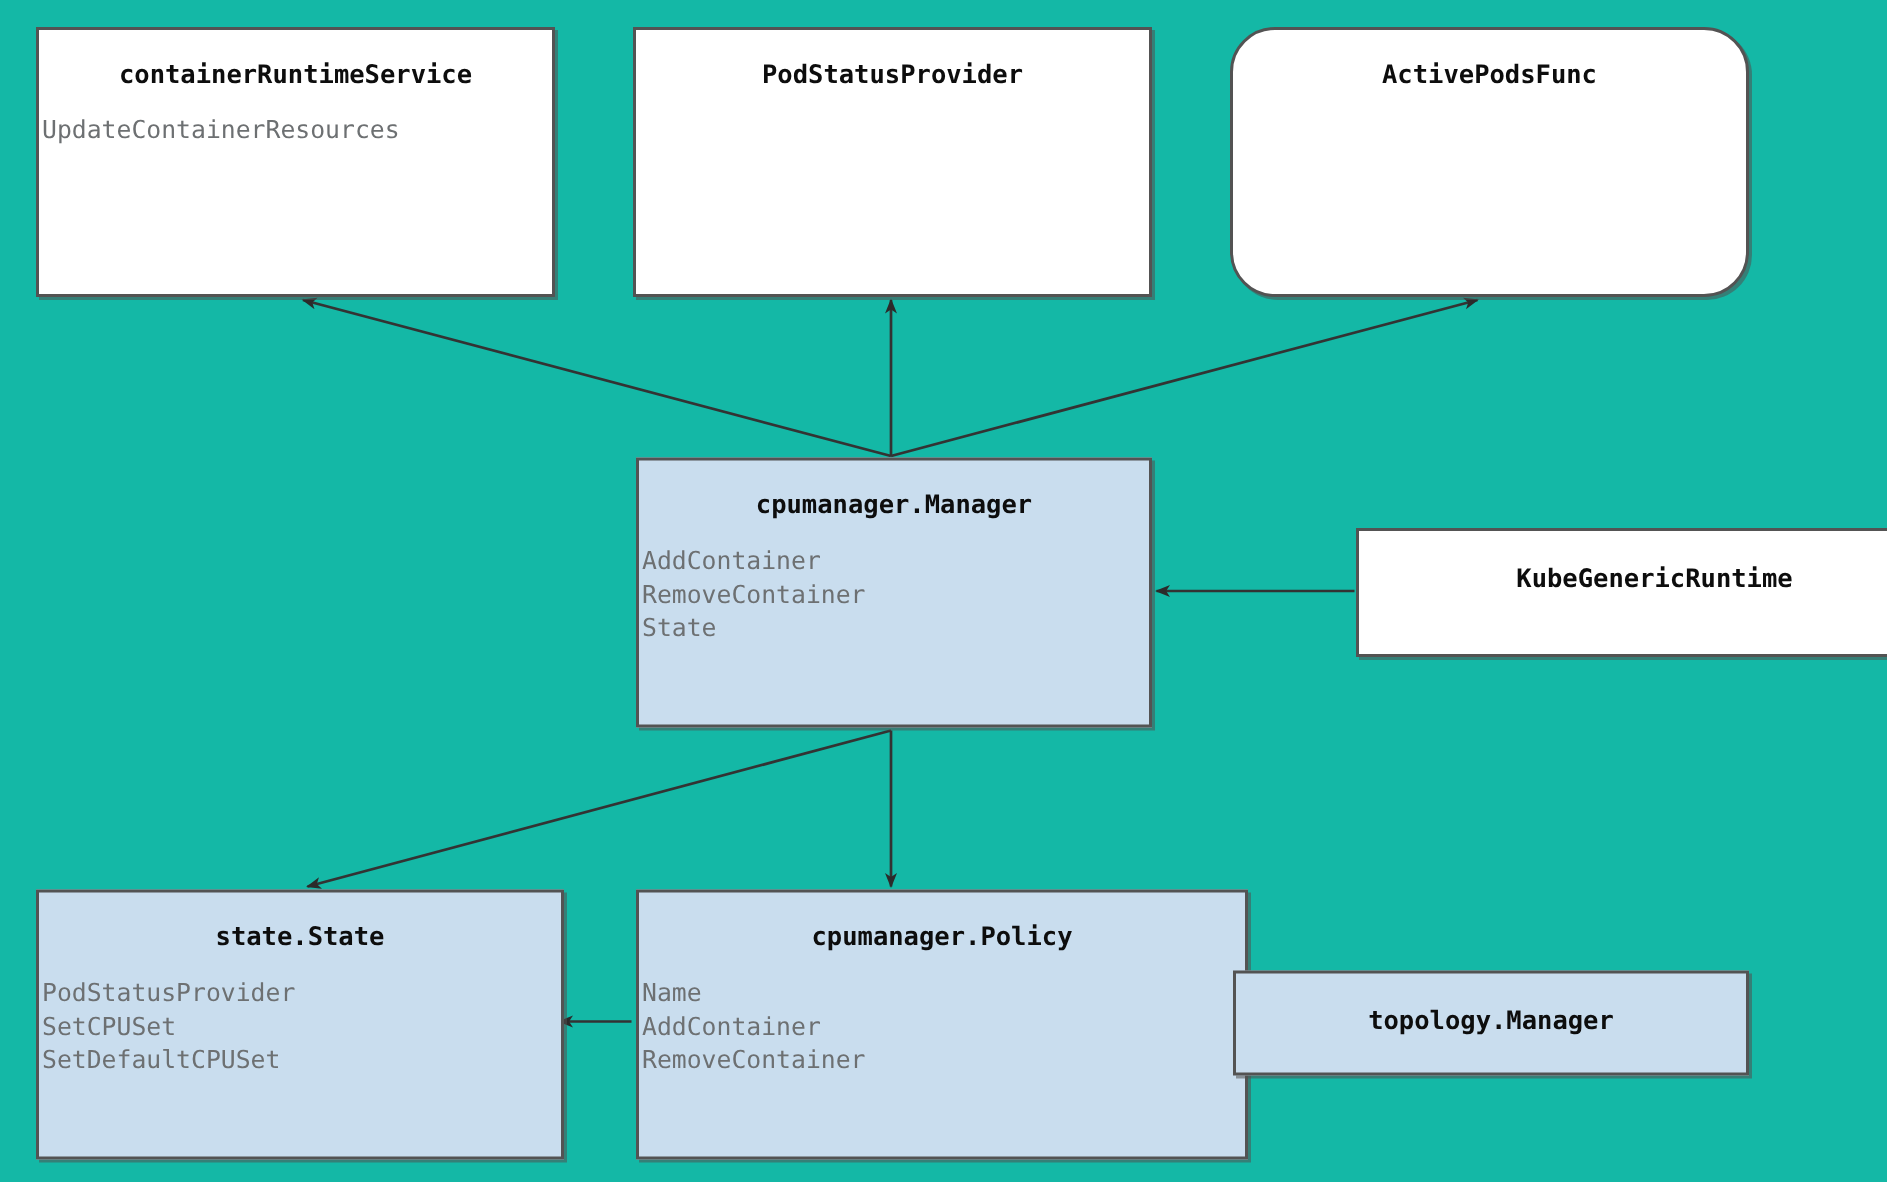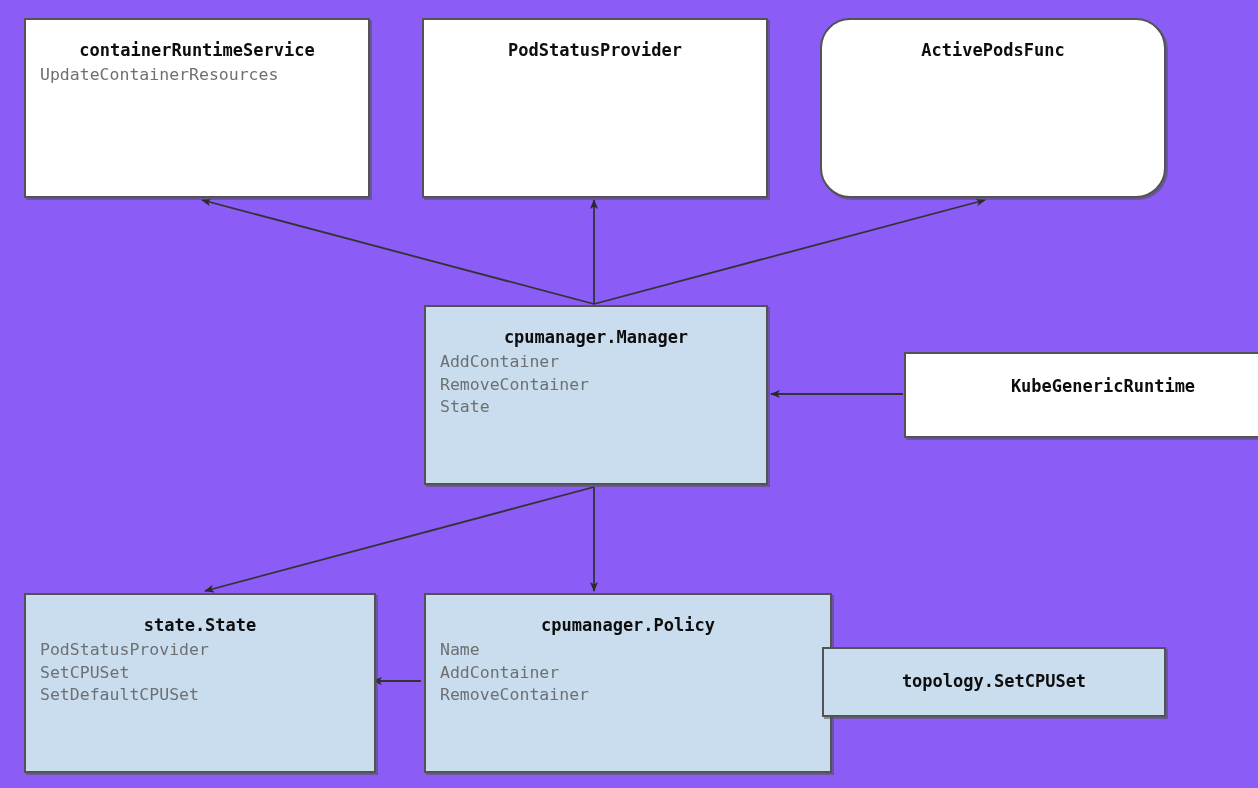--- a/index.html
+++ b/index.html
@@ -5,21 +5,21 @@
 <style>
   html, body {
     margin: 0;
     padding: 0;
     background: #ffffff;
   }
   #diagram {
     position: relative;
     width: 1258px;
     height: 788px;
-    background: #8b5cf6;
+    background: #14b8a6;
     font-family: "DejaVu Sans Mono", "Liberation Mono", monospace;
     overflow: hidden;
   }
   svg.edges {
     position: absolute;
     left: 0;
     top: 0;
     width: 1258px;
     height: 788px;
     pointer-events: none;
@@ -39,22 +39,22 @@
     text-align: center;
     font-weight: bold;
     font-size: 17px;
     color: #0d0d0d;
     letter-spacing: 0px;
     margin-top: 20px;
     line-height: 20px;
     white-space: pre;
   }
   .node-members {
-    margin-top: 4px;
-    padding-left: 14px;
+    margin-top: 16px;
+    padding-left: 2px;
   }
   .member {
     font-size: 16.5px;
     color: #6d7072;
     line-height: 22.5px;
     white-space: pre;
   }
   .node.compact .node-title {
     margin-top: 22px;
   }
@@ -146,16 +146,16 @@
   <div class="node filled" style="left:424px; top:593px; width:408px; height:180px;">
     <div class="node-title">cpumanager.Policy</div>
     <div class="node-members">
       <div class="member">Name</div>
       <div class="member">AddContainer</div>
       <div class="member">RemoveContainer</div>
     </div>
   </div>
 
   <div class="node filled compact" style="left:822px; top:647px; width:344px; height:70px;">
-    <div class="node-title">topology.SetCPUSet</div>
+    <div class="node-title">topology.Manager</div>
   </div>
 
 </div>
 
 </body></html>

